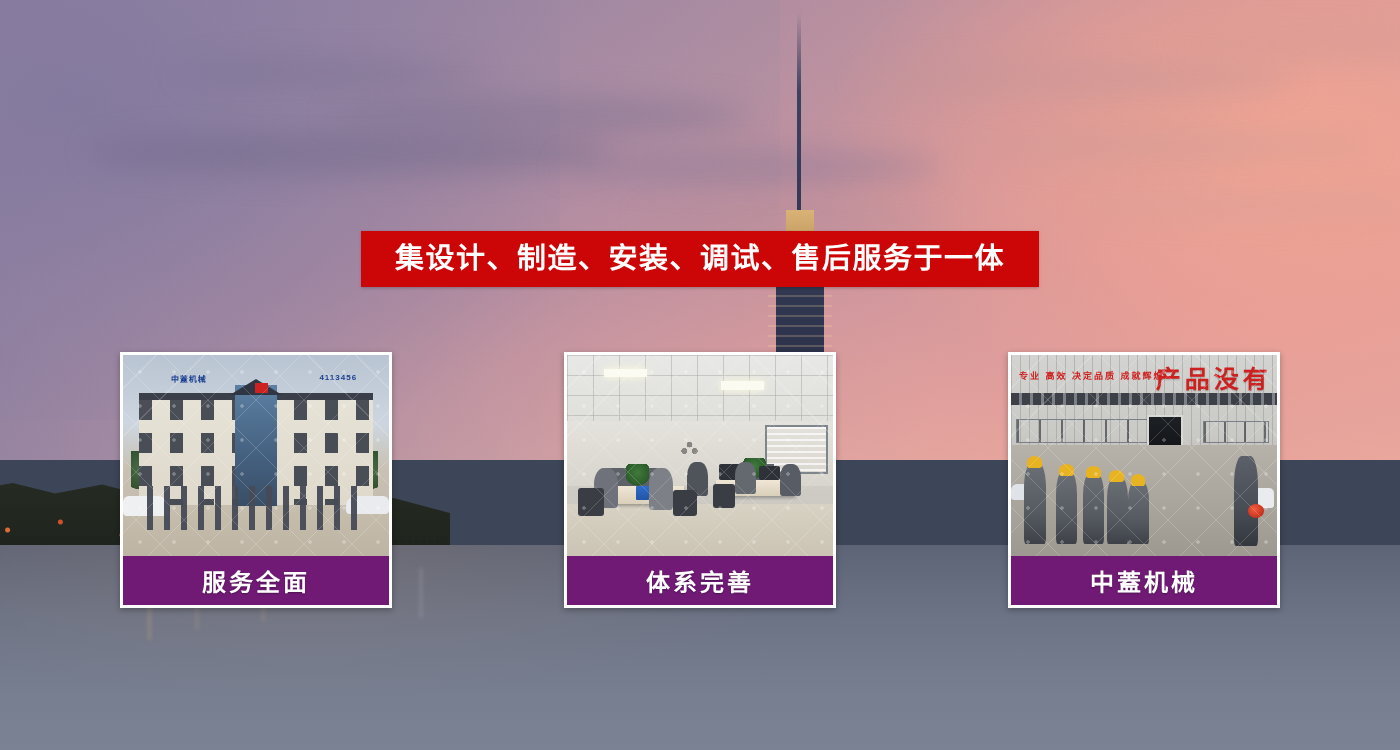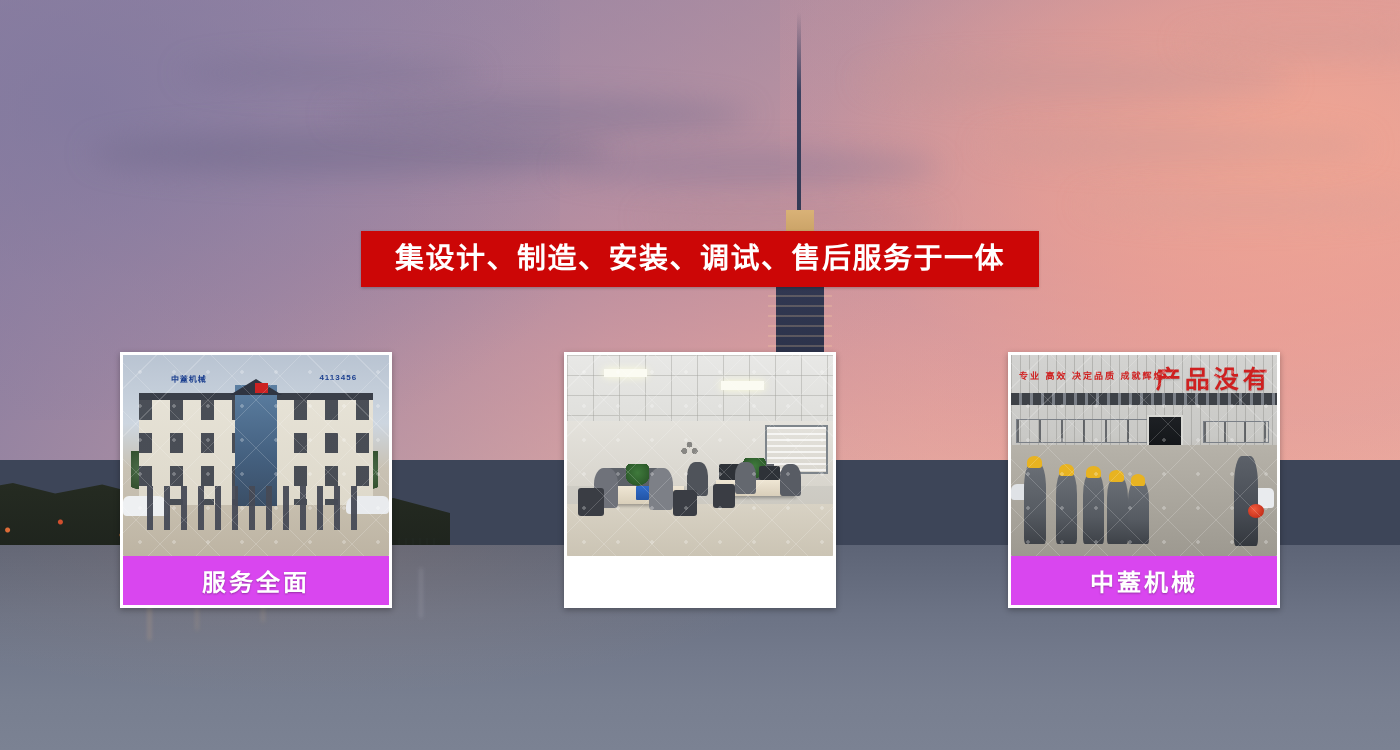--- a/index.html
+++ b/index.html
@@ -178,21 +178,21 @@
     box-shadow:0 2px 6px rgba(0,0,0,0.3);
   }
   .card-photo{
     position:relative;
     width:100%;height:201px;
     overflow:hidden;
     background:#8a8f9a;
   }
   .card-cap{
     height:49px;
-    background:#d946ef;
+    background:#701a75;
     color:#ffffff;
     display:flex;align-items:center;justify-content:center;
     font-size:24px;font-weight:bold;letter-spacing:3px;
     text-shadow:0 1px 2px rgba(0,0,0,0.3);
     text-align:right;
   }
   
   .mesh{
     position:absolute;inset:0;
     background-image:
@@ -564,20 +564,21 @@
           <div class="person pe4"></div>
           <div class="person pe5"></div>
         <div class="chair ch3"></div>
         <div class="person pe1"></div>
           <div class="person pe2"></div>
         <div class="chair ch1"></div>
           <div class="chair ch2"></div>
         <div class="mesh"></div>
           <div class="mesh-dots"></div>
       </div>
+      <div class="card-cap">体系完善</div>
     </div>
 
     <div class="card">
       <div class="card-photo p4">
         <div class="fac"></div>
         <div class="bigtxt">产品没有</div>
         <div class="smtxt">专业  高效
 决定品质  成就辉煌</div>
         <div class="band"></div>
         <div class="winrow"></div>

